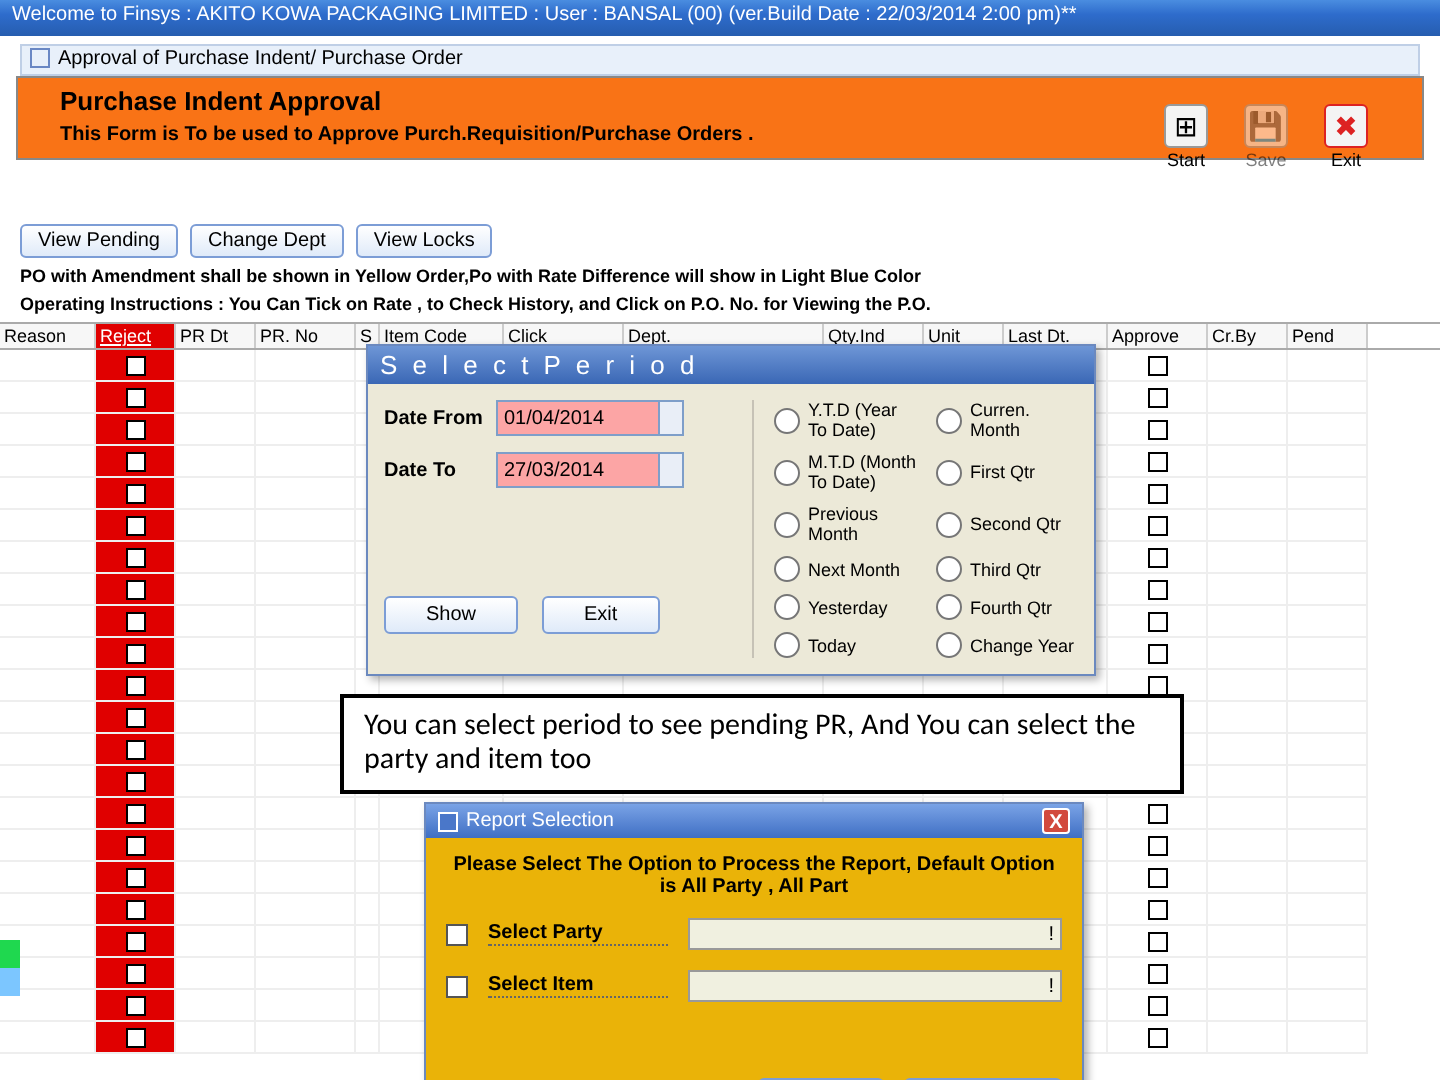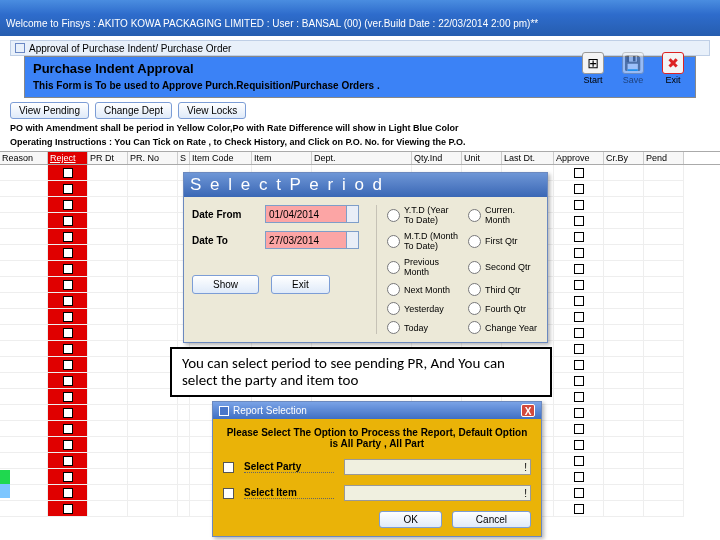--- a/index.html
+++ b/index.html
@@ -1,51 +1,51 @@
 <!DOCTYPE html>
 <html><head>
 <meta charset="utf-8">
 <style>
   * { box-sizing: border-box; margin: 0; padding: 0; font-family: Tahoma, Arial, sans-serif; }
   body { background: #fff; width: 720px; height: 540px; overflow: hidden; position: relative; font-size: 10px; }
-  .titlebar { background: linear-gradient(to bottom,#4a8de0,#2e6ccc 40%,#265daf); height: 18px; color: #fff; padding: 18px 6px; font-size: 10px; white-space: nowrap; overflow: hidden; }
-  .sub-titlebar { margin: 4px 10px 0 10px; border: 1px solid #bfcfe6; background: #e8f0fa; height: 16px; padding: 1px 4px; font-size: 10px; display: flex; align-items: center; }
+  .titlebar { background: linear-gradient(to bottom,#4a8de0,#2e6ccc 40%,#265daf); height: 18px; color: #fff; padding: 2px 6px; font-size: 10px; white-space: nowrap; overflow: hidden; }
+  .sub-titlebar { margin: 4px 10px 0 10px; border: 1px solid #bfcfe6; background: #e8f0fa; height: 16px; padding: 1px 4px; font-size: 10px; display: flex; align-items: flex-start; }
   .sub-titlebar .sq { width: 10px; height: 10px; border: 1px solid #6a88c4; margin-right: 4px; display:inline-block; }
-  .panel { margin: 0 24px; border: 1px solid #888; background:#3b82f6; padding: 4px 6px 6px 8px; }
+  .panel { margin: 0 8px; border: 1px solid #888; background:#f97316; padding: 4px 6px 6px 21px; }
   .panel h2 { font-size: 13px; font-weight: bold; margin-bottom: 4px; }
   .panel .desc { font-size: 10px; font-weight: bold; }
   .iconbar { position: absolute; right: 30px; top: 52px; display: flex; gap: 6px; align-items: flex-start; }
   .iconbox { width: 34px; text-align: center; }
   .iconbox .icn { width: 22px; height: 22px; margin: 0 auto 1px; border: 1px solid #999; border-radius:3px; display:flex; align-items:center; justify-content:center; font-size:14px; background:#f4f4f4;}
   .iconbox .lbl { font-size: 9px; }
   .btnrow { margin:4px 10px 0 10px; display:flex; gap:6px;}
-  .btn { border:1px solid #7c9dd6; background:linear-gradient(#fff,#dfeaf9); padding:2px 8px; font-size:10px; border-radius:3px; cursor:pointer;}
+  .btn { border:1px solid #7c9dd6; background:linear-gradient(#fff,#dfeaf9); padding:2px 8px; font-size:10px; border-radius:3px; cursor:pointer;margin-top:28px;}
   .note { margin:4px 10px 0 10px; font-size:9px; font-weight:bold; }
   .gridhead { margin:4px 0 0 0; display:grid; grid-template-columns:48px 40px 40px 50px 12px 62px 60px 100px 50px 40px 52px 50px 40px 40px; border-top:1px solid #aaa; border-bottom:1px solid #aaa; font-size:9px; }
   .gridhead > div { border-right:1px solid #ccc; padding:1px 2px; background:#f7f7f7; }
   .gridhead .reject { background:#e00000; color:#fff;text-decoration:underline; }
   .gridbody { display:grid; grid-template-columns:48px 40px 40px 50px 12px 62px 60px 100px 50px 40px 52px 50px 40px 40px; }
   .gridbody > div { border-right:1px solid #eee; border-bottom:1px solid #eee; height:16px; display:flex; align-items:center; justify-content:center; }
   .rejectcell { background:#e00000; }
   .chk { width:10px; height:10px; border:1px solid #000; background:#fff; }
   .dialog { position:absolute; border:1px solid #6b89bf; background:#ece9d8; box-shadow:2px 2px 4px rgba(0,0,0,.3);}
-  .dialog .dlg-title { background:linear-gradient(to bottom,#6e96d6,#3a67b5); color:#fff; font-size:17px; padding:2px 6px; letter-spacing:2px;}
+  .dialog .dlg-title { background:linear-gradient(to bottom,#6e96d6,#3a67b5); color:#fff; font-size:13px; padding:2px 6px; letter-spacing:2px;}
   .period { left:183px; top:172px; width:365px; }
   .period .body { display:flex; padding:8px; gap:14px; font-size:10px; }
   .period .left { width:170px;}
   .period .left .row { display:flex; align-items:center; margin-bottom:8px; }
-  .period .left .row label { width:73px; font-weight:bold;}
+  .period .left .row label { width:56px; font-weight:bold;}
   .period .left .row .dateinp { border:1px solid #7e9ec9; background:#fca5a5; height:18px; width:82px; padding:1px 3px; font-size:10px;}
   .period .left .row .spin { display:inline-block; width:12px; height:18px; border:1px solid #7e9ec9; border-left:none; background:#e9eef7;}
   .period .left .btns { margin-top:26px; display:flex; gap:12px;}
   .period .left .btns .btn { padding:3px 20px; }
   .period .right { flex:1; display:grid; grid-template-columns:1fr 1fr; gap:6px 10px; border-left:1px solid #c6c2b6; padding-left:10px;}
   .period .right label { display:flex; align-items:center; gap:4px; font-size:9px;}
   .period .right input { margin:0;}
-  .annot { position:absolute; left:170px; top:347px; width:382px; border:2px solid #000; background:#fff; padding:6px 10px; font-family:Calibri,Arial,sans-serif; font-size:15px; line-height:17px;}
+  .annot { position:absolute; left:170px; top:347px; width:422px; border:2px solid #000; background:#fff; padding:6px 10px; font-family:Calibri,Arial,sans-serif; font-size:15px; line-height:17px;}
   .report { left:212px; top:401px; width:330px;}
   .report .dlg-title { letter-spacing:0; font-size:10px; background:linear-gradient(to bottom,#7aa3e6,#3f6fc4); display:flex; align-items:center; }
   .report .dlg-title .sq { width:10px;height:10px;border:1px solid #fff;margin-right:4px;background:#4a77c9;}
   .report .dlg-title .close { margin-left:auto; color:#fff; background:#d24a3d; width:14px; height:13px; text-align:center; font-size:10px;line-height:13px; border:1px solid #fff; border-radius:2px;}
   .report .body { background:#eab308; padding:8px 10px; font-size:10px;}
   .report .instr { font-weight:bold; text-align:center; margin-bottom:10px;}
   .report .optrow { display:flex; align-items:center; gap:10px; margin-bottom:10px;}
   .report .optrow .chkbx { width:11px;height:11px;border:1px solid #555;background:#fff;}
   .report .optrow .lbl { font-weight:bold; border-bottom:1px dotted #666; width:90px;}
   .report .optrow .sel { border:1px solid #999; background:#f0f0e0; height:16px; flex:1; display:flex; justify-content:flex-end; align-items:center; padding-right:3px;}
@@ -85,31 +85,31 @@
     <div class="lbl">Exit</div>
   </div>
 </div>
 
 <div class="btnrow">
   <button class="btn">View Pending</button>
   <button class="btn">Change Dept</button>
   <button class="btn">View Locks</button>
 </div>
 
-<div class="note">PO with Amendment shall be period in Yellow Color,Po with Rate Difference will show in Light Blue Color</div>
+<div class="note">PO with Amendment shall be shown in Yellow Order,Po with Rate Difference will show in Light Blue Color</div>
 <div class="note">Operating Instructions : You Can Tick on Rate , to Check History, and Click on P.O. No. for Viewing the P.O.</div>
 
 <div class="gridhead" id="gridhead">
     <div>Reason</div>
     <div class="reject">Reject</div>
     <div>PR Dt</div>
     <div>PR. No</div>
     <div>S</div>
     <div>Item Code</div>
-    <div>Item</div>
+    <div>Click</div>
     <div>Dept.</div>
     <div>Qty.Ind</div>
     <div>Unit</div>
     <div>Last Dt.</div>
     <div>Approve</div>
     <div>Cr.By</div>
     <div>Pend</div>
   </div>
 <div class="gridbody" id="gridbody">
     <div></div>

